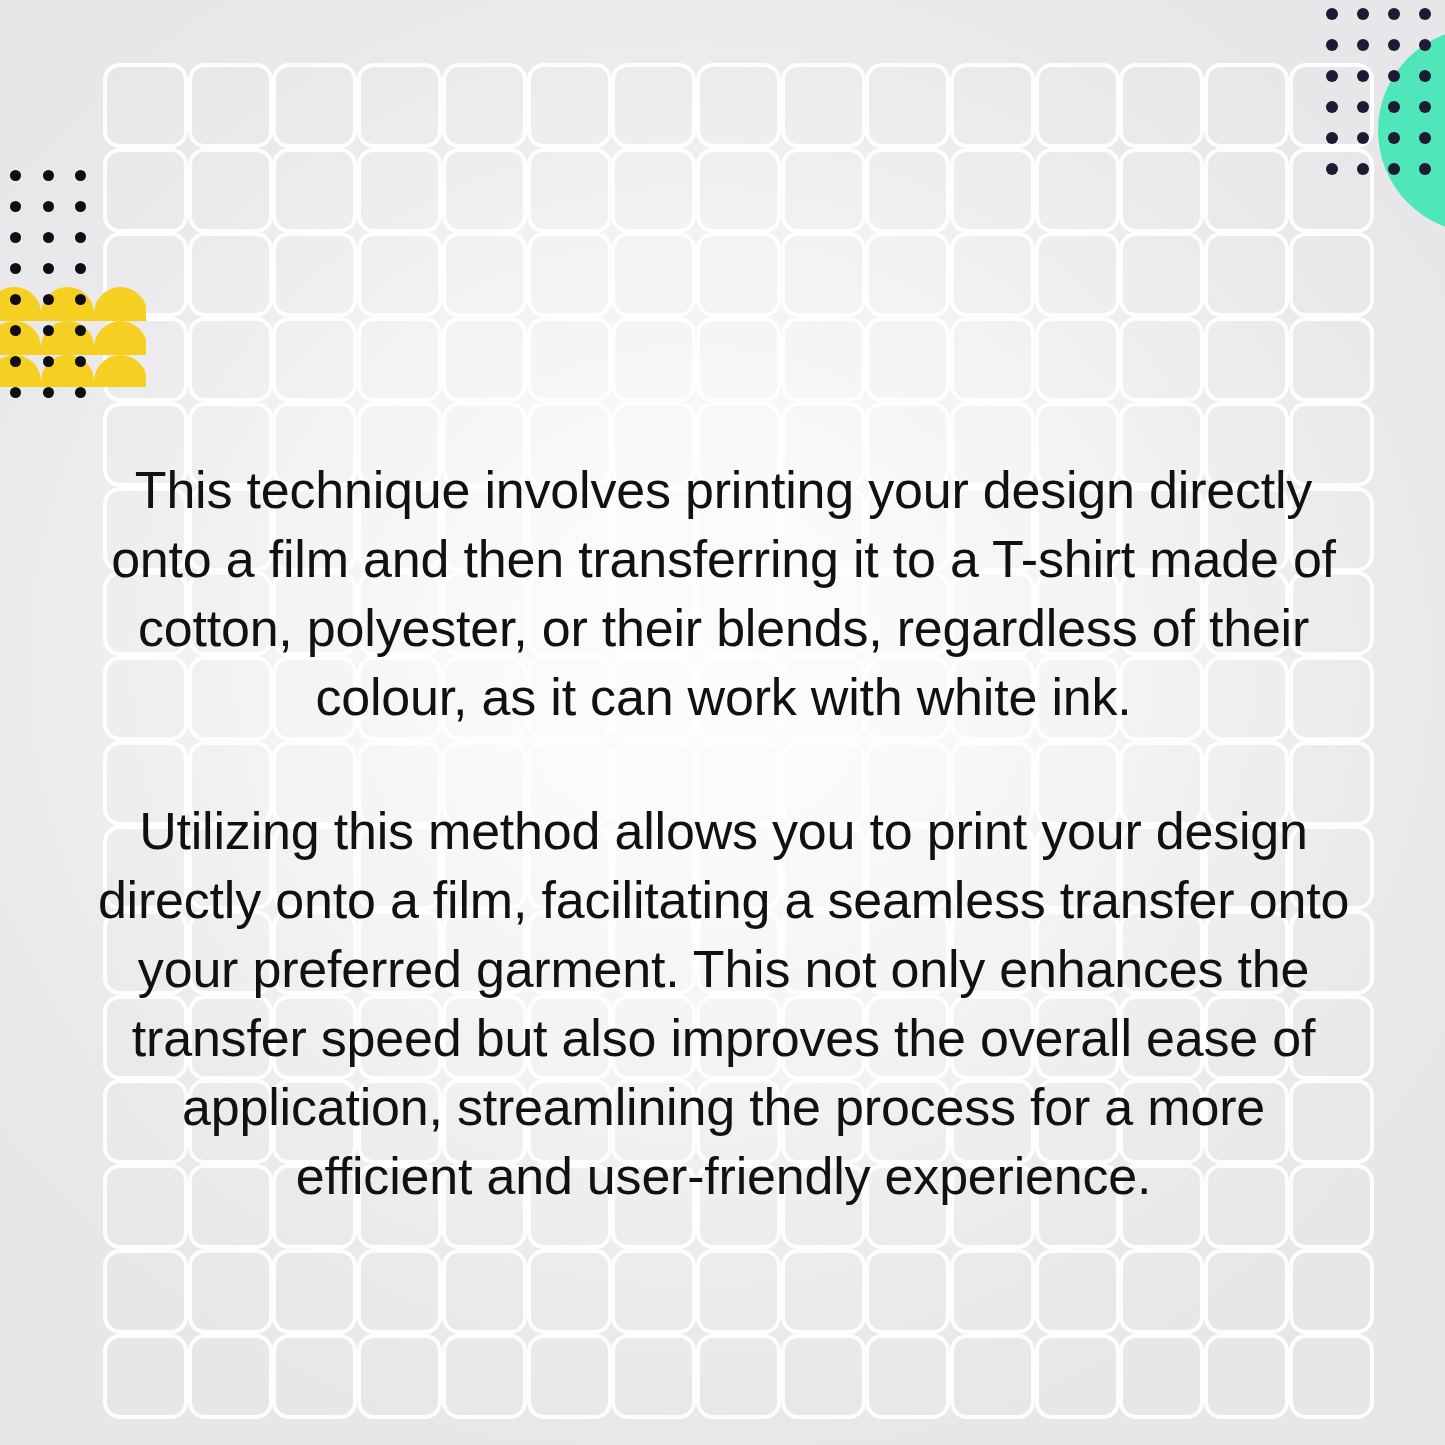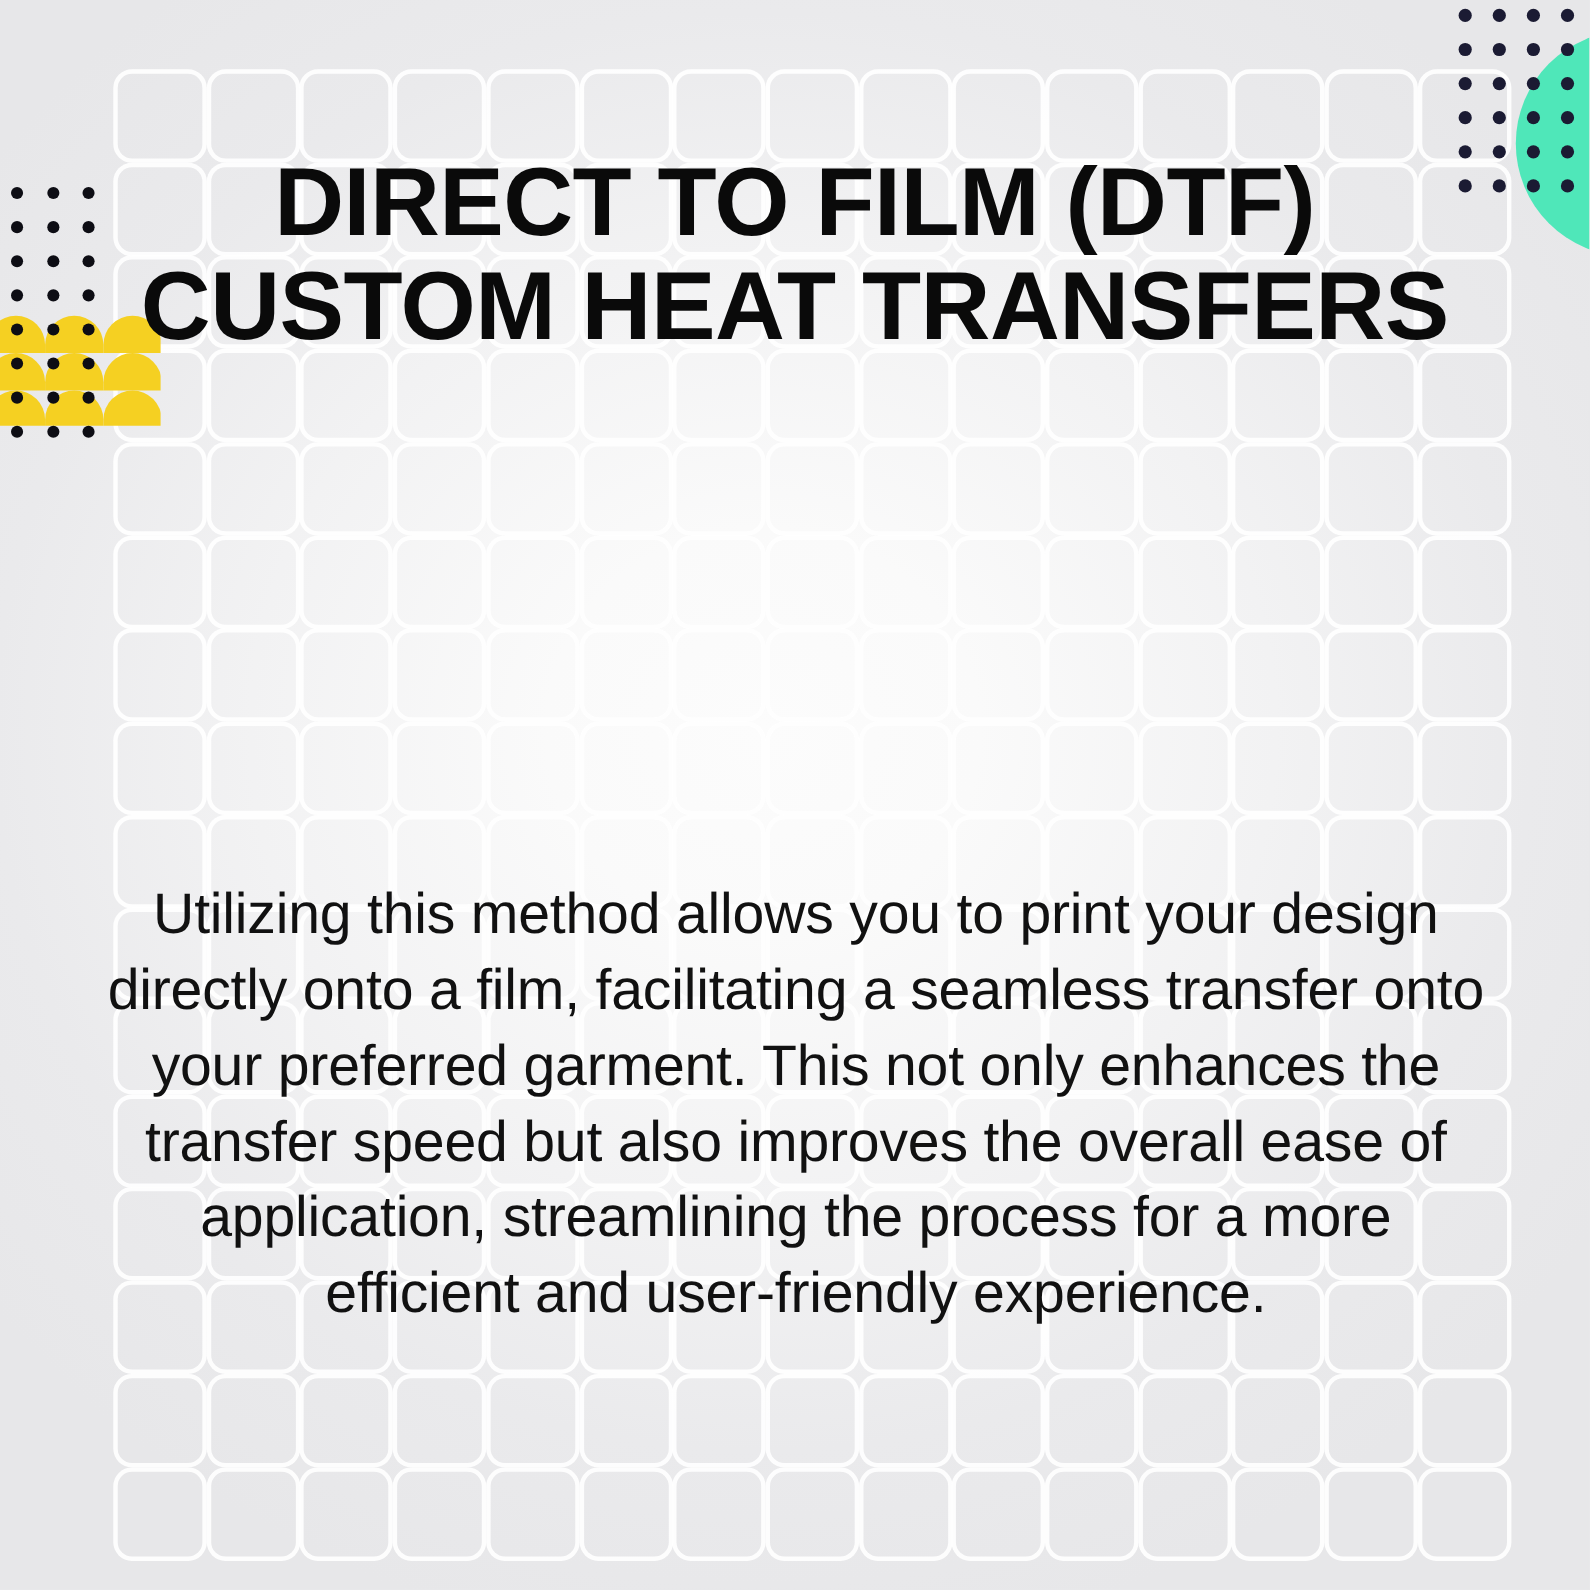--- a/index.html
+++ b/index.html
@@ -426,21 +426,18 @@
       <div class="dot-navy" style="position:absolute;left:1388px; top:132px;"></div>
       <div class="dot-navy" style="position:absolute;left:1419px; top:132px;"></div>
       <div class="dot-navy" style="position:absolute;left:1326px; top:163px;"></div>
       <div class="dot-navy" style="position:absolute;left:1357px; top:163px;"></div>
       <div class="dot-navy" style="position:absolute;left:1388px; top:163px;"></div>
       <div class="dot-navy" style="position:absolute;left:1419px; top:163px;"></div>
     </div>
 
   <div class="content">
 
-    <div class="title">
-      <span class="line">DIRECT TO FILM (DTF)</span>
-      <span class="line">CUSTOM HEAT TRANSFERS</span>
-    </div>
-
+
+    <div class="body-block" id="para1">This technique involves printing your design directly onto a film and then transferring it to a T-shirt made of cotton, polyester, or their blends, regardless of their colour, as it can work with white ink.</div>
     <div class="body-block" id="para2">Utilizing this method allows you to print your design directly onto a film, facilitating a seamless transfer onto your preferred garment. This not only enhances the transfer speed but also improves the overall ease of application, streamlining the process for a more efficient and user-friendly experience.</div>
 
   </div>
 </div>
 
 </body></html>

